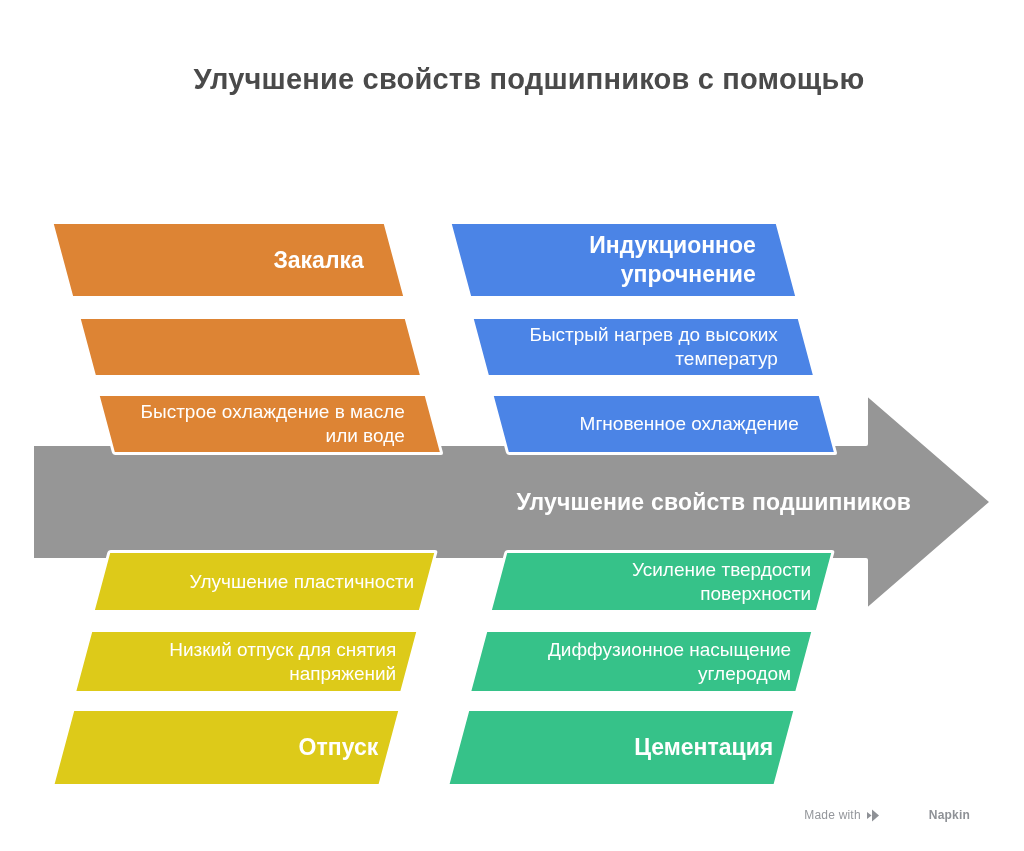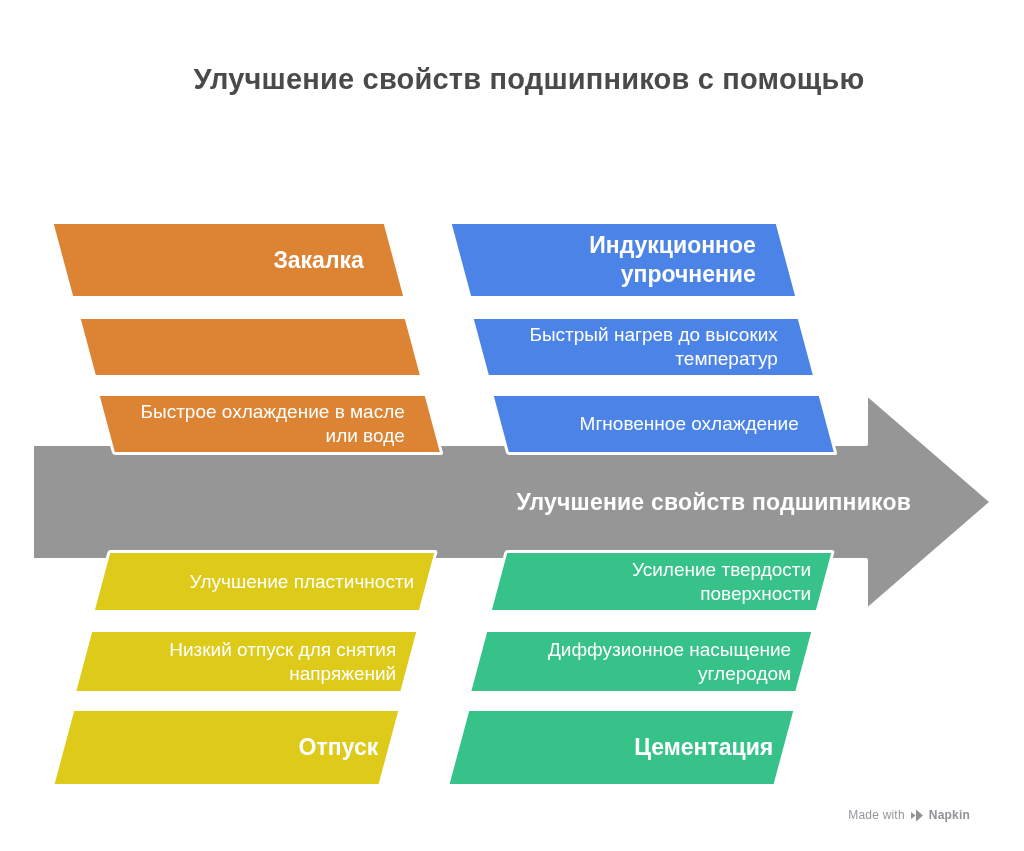--- a/index.html
+++ b/index.html
@@ -54,21 +54,21 @@
   #box-g2 { left:485px; top:629px; width:330px; height:65px; }
   #box-g3 { left:467px; top:708px; width:330px; height:79px; }
 
   
   .watermark {
     position:absolute; right:54px; top:806px; height:18px; z-index:3;
     display:flex; align-items:center; gap:5px;
     font-size:12px; letter-spacing:.2px;
   }
   .watermark .prefix { font-weight:400; opacity:.95; }
-  .watermark .brand  { font-weight:700; }
+  .watermark .brand  { font-weight:700;margin-left:44px; }
   .watermark svg { display:block; }
 </style>
 </head>
 <body>
 
 <div class="canvas">
 
   <div class="title" style="color: rgb(74, 74, 74); padding-left: 17px;">
     <div>Улучшение свойств подшипников с помощью</div>
   </div>

